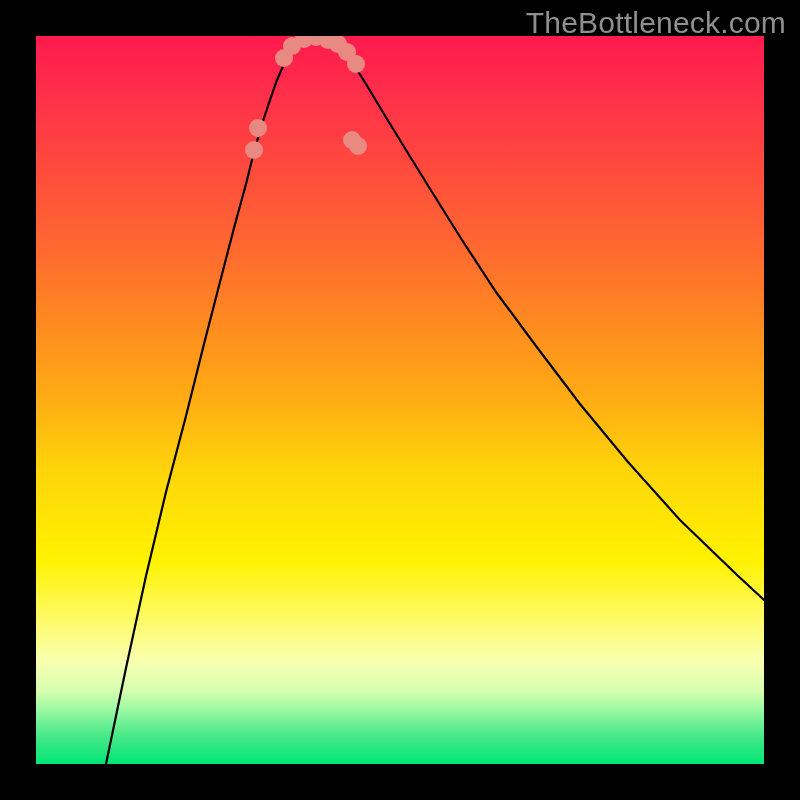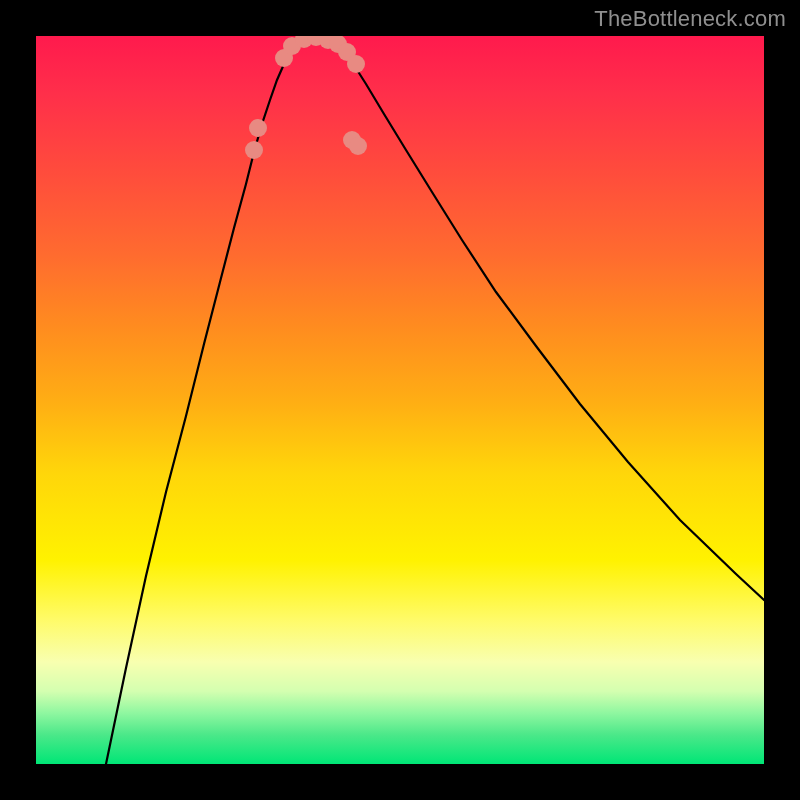--- a/index.html
+++ b/index.html
@@ -66,21 +66,21 @@
   }
   .markers circle {
     fill: #e88a82;
     stroke: none;
   }
   .watermark {
     position: absolute;
     top: 6px;
     right: 14px;
     color: #8f8f8f;
-    font-size: 22px;
+    font-size: 30px;
     font-weight: 500;
     letter-spacing: 0.2px;
   }
 </style>
 </head>
 <body>
 
 <div class="frame">
   <div class="plot-area">
     <div class="gradient"></div>

